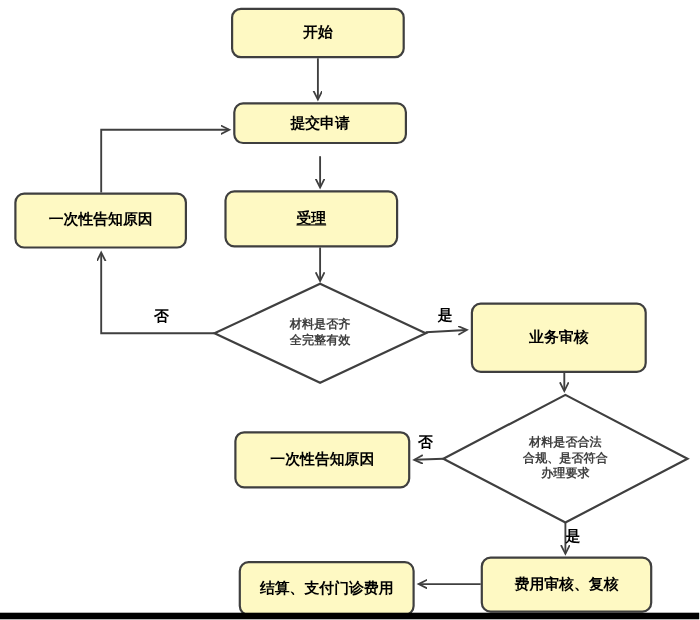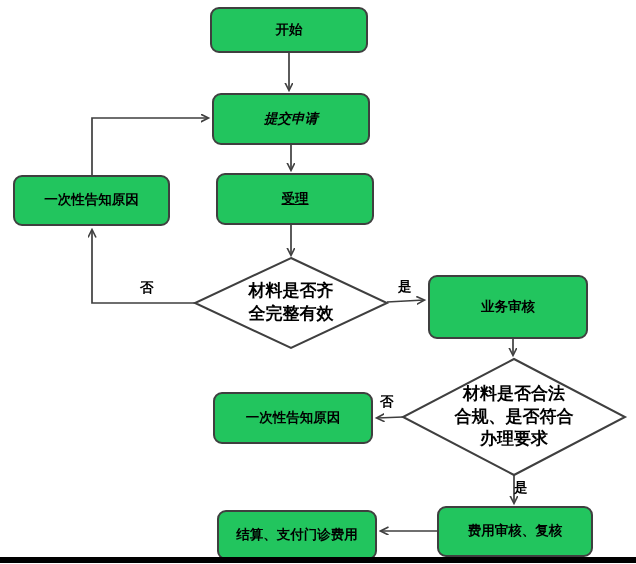--- a/index.html
+++ b/index.html
@@ -20,38 +20,38 @@
     left: 0;
     top: 0;
     width: 636px;
     height: 564px;
   }
   .flow-node {
     position: absolute;
     box-sizing: border-box;
     border: 2px solid #3f3f3f;
     border-radius: 9px;
-    background: #22c55e;
+    background: #fef9c3;
     display: flex;
     align-items: center;
     justify-content: center;
     font-size: 13.5px;
     font-weight: bold;
     color: #000000;
     text-align: center;
     line-height: 1.35;
   }
   .diamond-label {
     position: absolute;
     display: flex;
     align-items: center;
     justify-content: center;
-    font-size: 17px;
+    font-size: 11px;
     font-weight: bold;
-    color: #000000;
+    color: #404040;
     text-align: center;
     line-height: 1.35;
     white-space: pre-line;
     pointer-events: none;
   }
   .edge-label {
     position: absolute;
     font-size: 13.5px;
     font-weight: bold;
     color: #000000;
@@ -60,22 +60,22 @@
   .bottom-bar {
     position: absolute;
     left: 0;
     top: 557px;
     width: 636px;
     height: 6px;
     background: #000000;
   }
   
   #node-start      { left: 210px; top: 7px;   width: 158px; height: 46px; }
-  #node-submit     { left: 212px; top: 93px;  width: 158px; height: 52px; font-style: italic; }
-  #node-accept     { left: 216px; top: 173px; width: 158px; height: 52px; text-decoration: underline; }
+  #node-submit     { left: 212px; top: 93px;  width: 158px; height: 38px; }
+  #node-accept     { left: 204px; top: 173px; width: 158px; height: 52px; text-decoration: underline; }
   #node-notify1    { left: 13px;  top: 175px; width: 157px; height: 51px; }
   #node-review     { left: 428px; top: 275px; width: 160px; height: 64px; }
   #node-notify2    { left: 213px; top: 392px; width: 160px; height: 52px; }
   #node-fee-review { left: 437px; top: 506px; width: 156px; height: 51px; }
   #node-settle     { left: 217px; top: 510px; width: 160px; height: 50px; }
   #label-decision1 { left: 211px; top: 273px; width: 160px; height: 60px; }
   #label-decision2 { left: 424px; top: 377px; width: 180px; height: 80px; font-family: Liberation Serif, serif; }
   #edge-label-d1-no  { left: 140px; top: 281px; }
   #edge-label-d1-yes { left: 398px; top: 280px; }
   #edge-label-d2-no  { left: 380px; top: 395px; }

